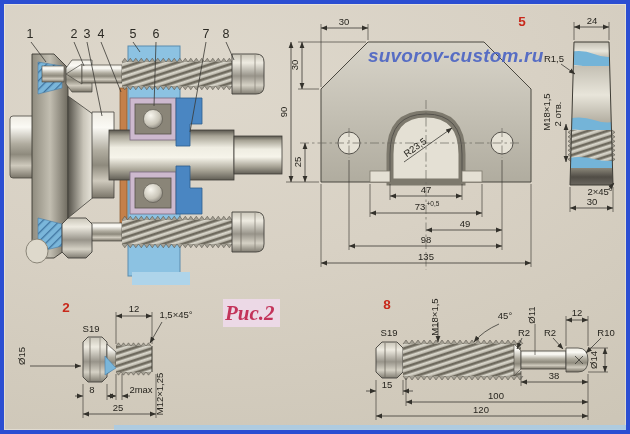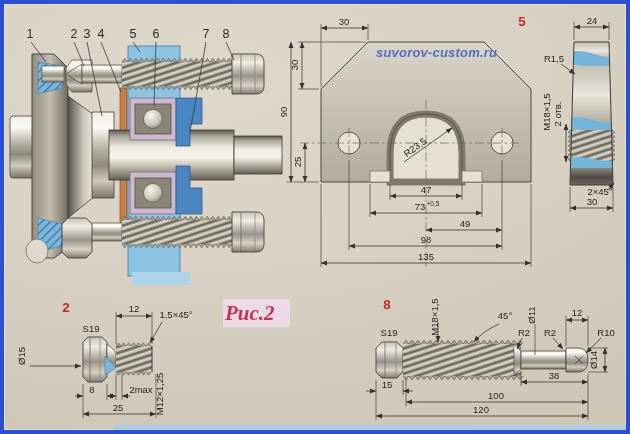--- a/index.html
+++ b/index.html
@@ -17,33 +17,33 @@
   .dt{font-size:9.5px;fill:#27251f;text-anchor:middle;font-family:"Liberation Sans",sans-serif;}
   .sup{font-size:6.5px;fill:#27251f;text-anchor:middle;}
   .cl{font-size:12.5px;fill:#2c2a24;text-anchor:middle;}
   .red{font-size:13.5px;font-weight:bold;fill:#c8291b;text-anchor:middle;}
   .dl{stroke:#3a3833;stroke-width:.8;fill:none;}
   .ext{stroke:#3a3833;stroke-width:.65;fill:none;}
   .cln{stroke:#6b6860;stroke-width:.7;stroke-dasharray:9 3 2.5 3;fill:none;}
   .ldr{stroke:#3a3833;stroke-width:.8;fill:none;}
   .out{stroke:#3e3c35;stroke-width:1;fill:none;}
   #watermark{
-    position:absolute;left:372px;top:41px;
-    font-style:italic;font-weight:bold;font-size:13px;letter-spacing:.2px;
+    position:absolute;left:364px;top:41px;
+    font-style:italic;font-weight:bold;font-size:19px;letter-spacing:.2px;
     color:#4a63c4;opacity:.9;
   }
   #caption{
     position:absolute;left:219px;top:295px;width:147px;
     font:italic bold 11px/1.42 "Liberation Sans",sans-serif;
     color:#322d35;text-align:justify;
   }
   #caption .figbox{
     float:left;background:#ecd9e6;color:#c3335a;
     font:italic bold 21px/28px "Liberation Serif",serif;
-    padding:0 15px 0 2px;margin:0 4px 1px 0;
+    padding:0 5px 0 2px;margin:0 4px 1px 0;
   }
   #bstrip{position:absolute;left:110px;right:0;bottom:0;height:5px;background:#a8cbe6;opacity:.85;}
 </style>
 </head>
 <body>
 
 <div id="frame">
 
 <svg id="drawing" width="622" height="426" viewBox="0 0 622 426">
   <defs>

